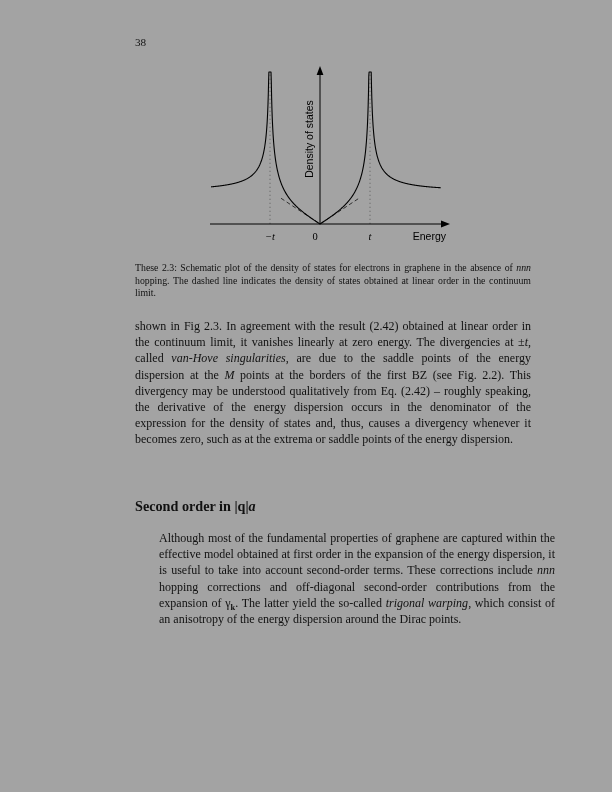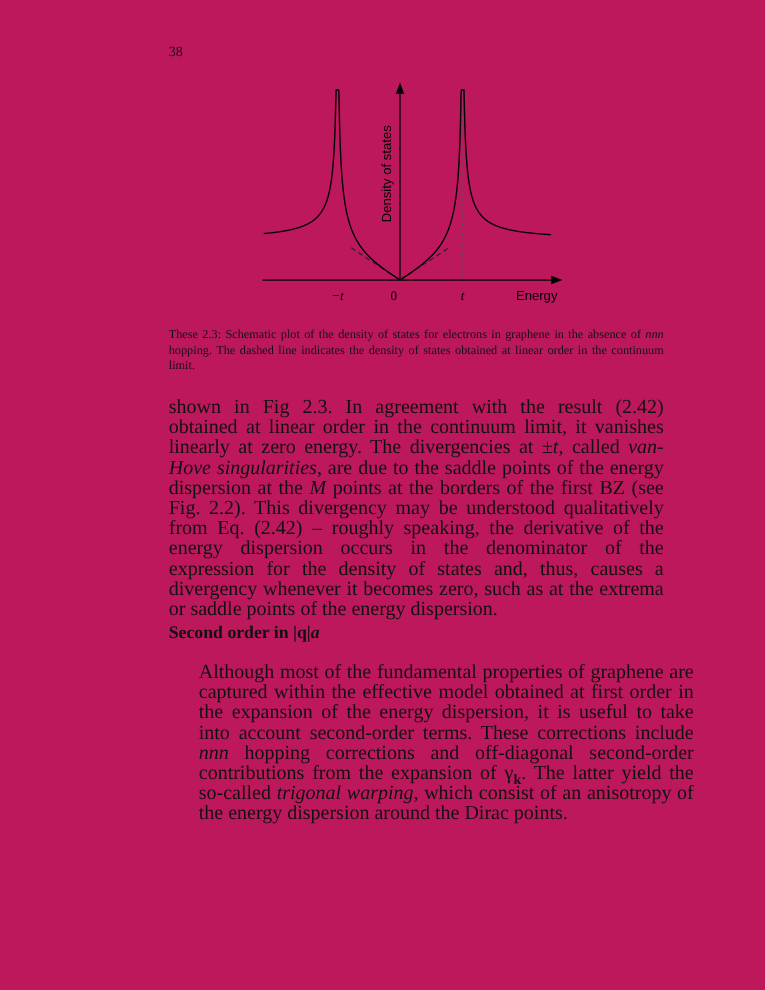--- a/index.html
+++ b/index.html
@@ -1,20 +1,20 @@
 <!DOCTYPE html>
 <html><head>
 <meta charset="utf-8">
 <style>
   html, body { margin: 0; padding: 0; background: #ffffff; }
   .sheet {
     position: relative;
     width: 612px;
     height: 792px;
-    background: #be185d;
+    background: #a3a3a3;
     font-family: "Liberation Serif", serif;
     color: #111;
     overflow: hidden;
   }
   .runhead {
     position: absolute;
     left: 135px;
     width: 396px;
     top: 36px;
     display: flex;
@@ -39,21 +39,21 @@
     width: 396px;
     top: 262px;
     font-size: 9.8px;
     line-height: 12.5px;
     text-align: justify;
   }
   .body-par {
     position: absolute;
     left: 135px;
     width: 396px;
-    font-size: 16px;
+    font-size: 12px;
     line-height: 16.2px;
     text-align: justify;
   }
   .p1 { top: 318px; }
   .p2 { top: 530px; margin-left: 24px; }
   .p3 { top: 644px; text-indent: 17px; }
   .sec-heading {
     position: absolute;
     left: 135px;
     width: 396px;

